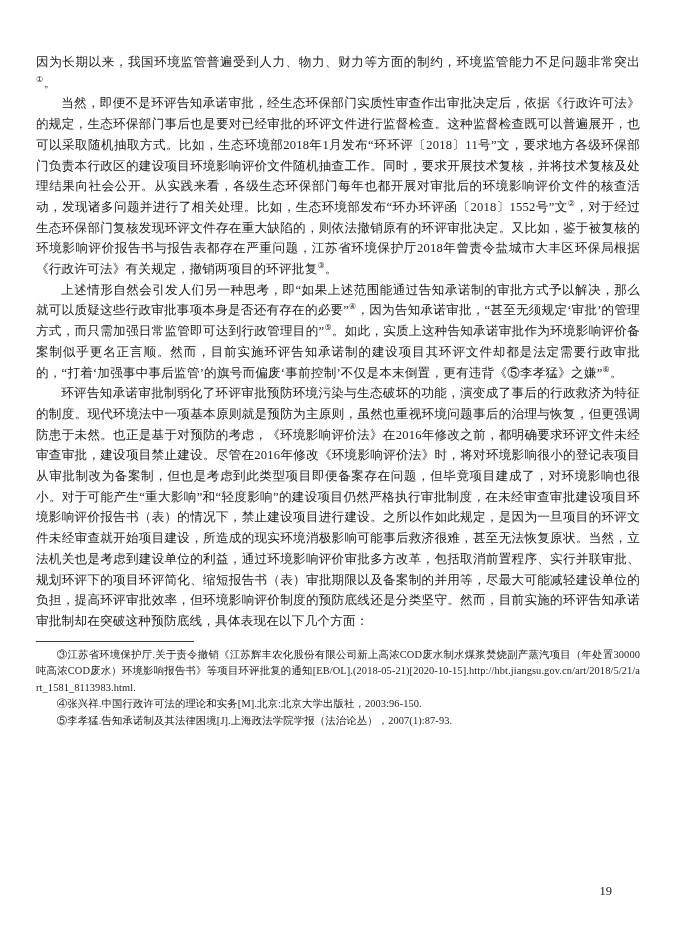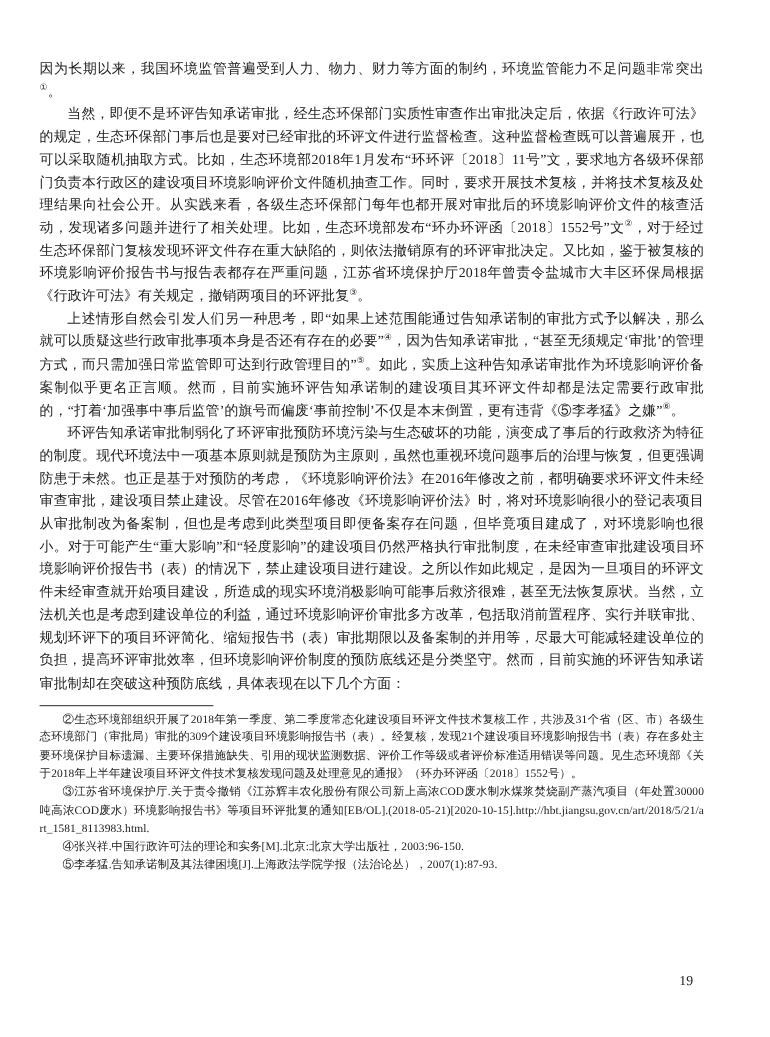--- a/index.html
+++ b/index.html
@@ -53,37 +53,36 @@
     padding: 0;
     font-size: 10.4px;
     line-height: 16.6px;
     text-align: justify;
     text-indent: 2em;
     word-break: break-all;
     letter-spacing: 0.1px;
   }
   .page-number {
     position: absolute;
-    right: 70px;
+    right: 88px;
     bottom: 44px;
     font-size: 12.5px;
     color: #222222;
   }
 </style>
 </head>
 <body>
 
 <div class="page">
   <main class="body-text" id="paragraphs">
       <p class="para continuation"><span>因为长期以来，我国环境监管普遍受到人力、物力、财力等方面的制约，环境监管能力不足问题非常突出</span><sup>①</sup><span>。</span></p>
       <p class="para indent"><span>当然，即便不是环评告知承诺审批，经生态环保部门实质性审查作出审批决定后，依据《行政许可法》的规定，生态环保部门事后也是要对已经审批的环评文件进行监督检查。这种监督检查既可以普遍展开，也可以采取随机抽取方式。比如，生态环境部2018年1月发布“环环评〔2018〕11号”文，要求地方各级环保部门负责本行政区的建设项目环境影响评价文件随机抽查工作。同时，要求开展技术复核，并将技术复核及处理结果向社会公开。从实践来看，各级生态环保部门每年也都开展对审批后的环境影响评价文件的核查活动，发现诸多问题并进行了相关处理。比如，生态环境部发布“环办环评函〔2018〕1552号”文</span><sup>②</sup><span>，对于经过生态环保部门复核发现环评文件存在重大缺陷的，则依法撤销原有的环评审批决定。又比如，鉴于被复核的环境影响评价报告书与报告表都存在严重问题，江苏省环境保护厅2018年曾责令盐城市大丰区环保局根据《行政许可法》有关规定，撤销两项目的环评批复</span><sup>③</sup><span>。</span></p>
       <p class="para indent"><span>上述情形自然会引发人们另一种思考，即“如果上述范围能通过告知承诺制的审批方式予以解决，那么就可以质疑这些行政审批事项本身是否还有存在的必要”</span><sup>④</sup><span>，因为告知承诺审批，“甚至无须规定‘审批’的管理方式，而只需加强日常监管即可达到行政管理目的”</span><sup>⑤</sup><span>。如此，实质上这种告知承诺审批作为环境影响评价备案制似乎更名正言顺。然而，目前实施环评告知承诺制的建设项目其环评文件却都是法定需要行政审批的，“打着‘加强事中事后监管’的旗号而偏废‘事前控制’不仅是本末倒置，更有违背《⑤李孝猛》之嫌”</span><sup>⑥</sup><span>。</span></p>
       <p class="para indent"><span>环评告知承诺审批制弱化了环评审批预防环境污染与生态破坏的功能，演变成了事后的行政救济为特征的制度。现代环境法中一项基本原则就是预防为主原则，虽然也重视环境问题事后的治理与恢复，但更强调防患于未然。也正是基于对预防的考虑，《环境影响评价法》在2016年修改之前，都明确要求环评文件未经审查审批，建设项目禁止建设。尽管在2016年修改《环境影响评价法》时，将对环境影响很小的登记表项目从审批制改为备案制，但也是考虑到此类型项目即便备案存在问题，但毕竟项目建成了，对环境影响也很小。对于可能产生“重大影响”和“轻度影响”的建设项目仍然严格执行审批制度，在未经审查审批建设项目环境影响评价报告书（表）的情况下，禁止建设项目进行建设。之所以作如此规定，是因为一旦项目的环评文件未经审查就开始项目建设，所造成的现实环境消极影响可能事后救济很难，甚至无法恢复原状。当然，立法机关也是考虑到建设单位的利益，通过环境影响评价审批多方改革，包括取消前置程序、实行并联审批、规划环评下的项目环评简化、缩短报告书（表）审批期限以及备案制的并用等，尽最大可能减轻建设单位的负担，提高环评审批效率，但环境影响评价制度的预防底线还是分类坚守。然而，目前实施的环评告知承诺审批制却在突破这种预防底线，具体表现在以下几个方面：</span></p>
     </main>
   <div class="footnote-rule"></div>
   <section class="footnotes" id="footnotes">
-      <p class="footnote">②生态环境部组织开展了2018年第一季度、第二季度常态化建设项目环评文件技术复核工作，共涉及31个省（区、市）各级生态环境部门（审批局）审批的309个建设项目环境影响报告书（表）。经复核，发现21个建设项目环境影响报告书（表）存在多处主要环境保护目标遗漏、主要环保措施缺失、引用的现状监测数据、评价工作等级或者评价标准适用错误等问题。见生态环境部《关于2018年上半年建设项目环评文件技术复核发现问题及处理意见的通报》（环办环评函〔2018〕1552号）。</p>
       <p class="footnote">③江苏省环境保护厅.关于责令撤销《江苏辉丰农化股份有限公司新上高浓COD废水制水煤浆焚烧副产蒸汽项目（年处置30000吨高浓COD废水）环境影响报告书》等项目环评批复的通知[EB/OL].(2018-05-21)[2020-10-15].http://hbt.jiangsu.gov.cn/art/2018/5/21/art_1581_8113983.html.</p>
       <p class="footnote">④张兴祥.中国行政许可法的理论和实务[M].北京:北京大学出版社，2003:96-150.</p>
       <p class="footnote">⑤李孝猛.告知承诺制及其法律困境[J].上海政法学院学报（法治论丛），2007(1):87-93.</p>
     </section>
   <div class="page-number">19</div>
 </div>
 
 </body></html>

